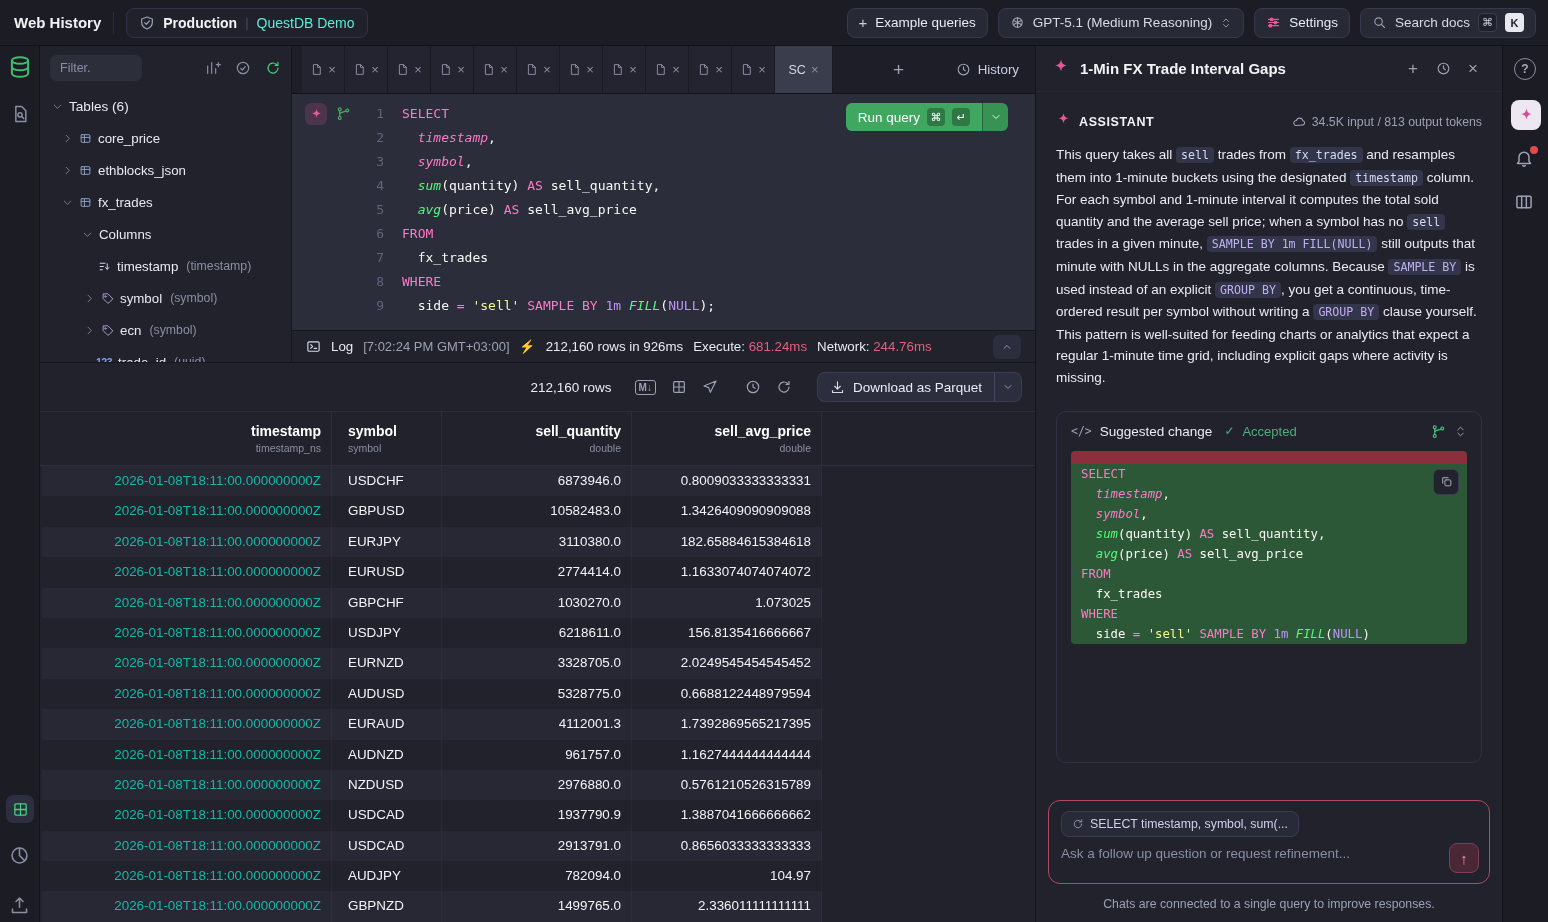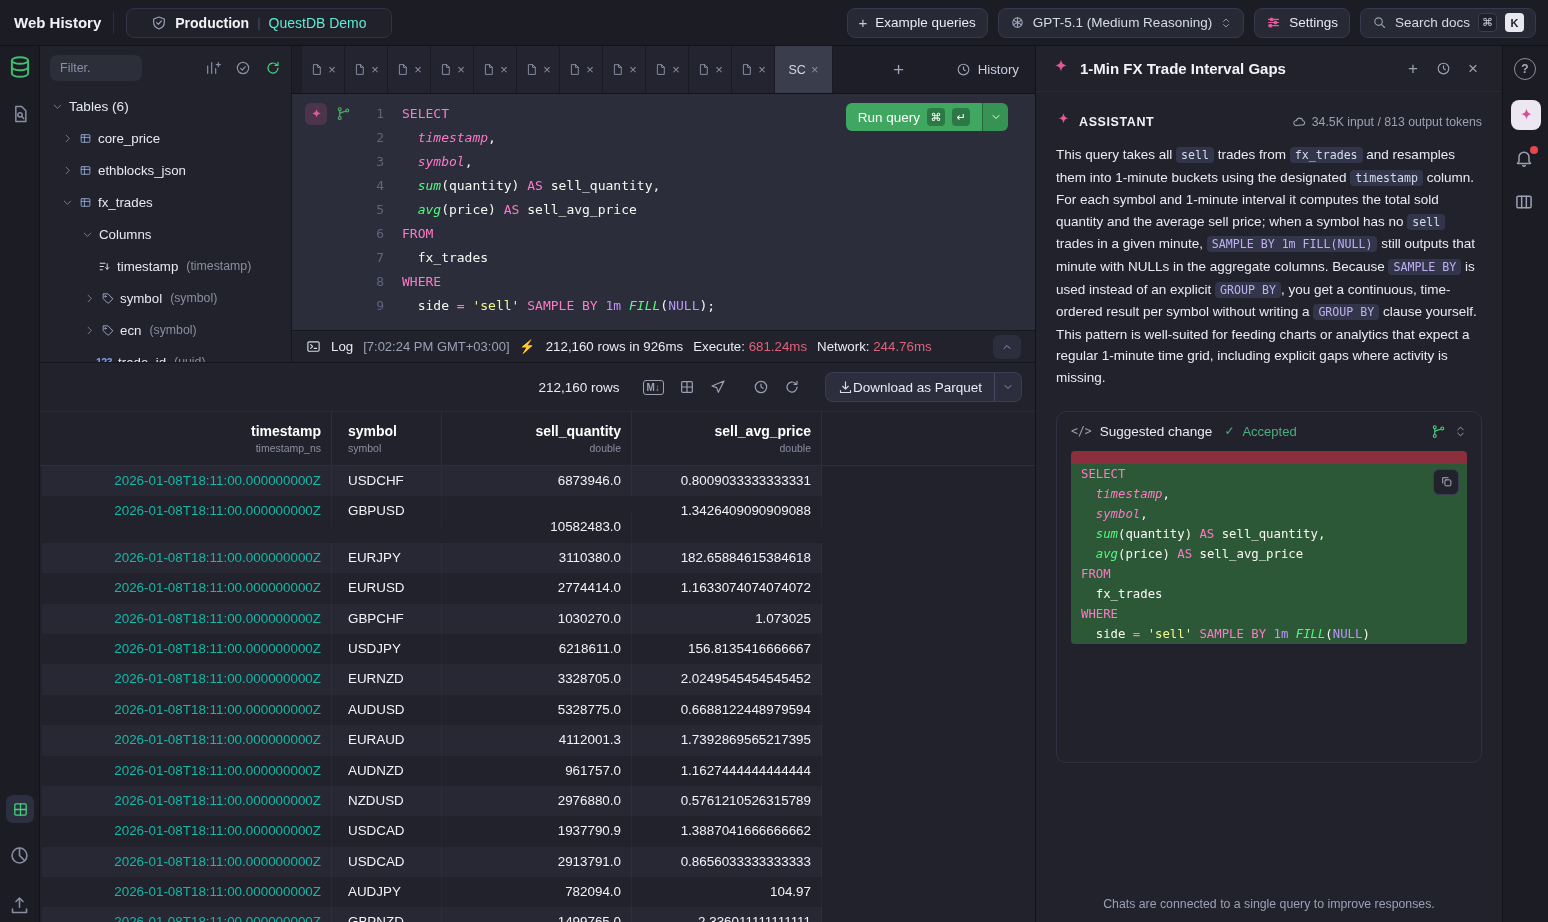--- a/index.html
+++ b/index.html
@@ -8,21 +8,21 @@
 .root{position:relative;width:1548px;height:922px;background:#21222c;overflow:hidden}
 button{font-family:inherit;cursor:pointer}
 .svgi{fill:none;stroke:currentColor;stroke-width:1.8;stroke-linecap:round;stroke-linejoin:round;display:block}
 .fillstar{fill:currentColor;stroke:none}
 .c-mut{color:#9ba0b4}.c-soft{color:#d7dae8}.c-pink{color:#e05a9b}.c-green{color:#45d07e}
 
 
 .topbar{position:absolute;top:0;left:0;width:1548px;height:46px;background:#1b1c24;border-bottom:1px solid #121318;display:flex;align-items:center;z-index:6}
 .tb-title{font-size:15px;font-weight:700;margin-left:14px;white-space:nowrap}
 .tb-sep{width:1px;height:22px;background:#2b2d3a;margin:0 12px}
-.instance-badge{display:flex;align-items:center;gap:8px;height:30px;padding:0 24px;border:1px solid #30334a;background:#20212b;border-radius:8px;white-space:nowrap}
+.instance-badge{display:flex;align-items:center;gap:8px;height:30px;padding:0 12px;border:1px solid #30334a;background:#20212b;border-radius:8px;white-space:nowrap}
 .inst-name{font-size:14px;font-weight:700}
 .inst-div{color:#4a4d63;font-size:13px}
 .inst-desc{font-size:14px;color:#5eead4}
 .tb-right{margin-left:auto;display:flex;align-items:center;gap:10px;margin-right:12px}
 .tb-btn{display:flex;align-items:center;gap:8px;height:30px;padding:0 11px;background:#272935;border:1px solid #363950;border-radius:8px;color:#e8eaf4;font-size:13.5px;white-space:nowrap}
 .plus{font-size:15px;color:#c9cce0;line-height:1}
 .key{width:19px;height:19px;border-radius:4px;display:grid;place-items:center;font-size:11px}
 .key-dark{background:#1f2029;border:1px solid #3a3d52;color:#c9cce0}
 .key-light{background:#e8e9f0;color:#20212b;font-weight:700}
 
@@ -93,21 +93,21 @@
 .collapse-btn{margin-left:auto;width:28px;height:24px;border-radius:6px;background:#2c2e3e;border:none;color:#9ba0b4;display:grid;place-items:center}
 
 
 .results{position:absolute;top:362px;left:40px;width:995px;bottom:0;background:#21222c;border-top:1px solid #15161e}
 .results-toolbar{height:48px;display:flex;align-items:center;justify-content:flex-end;gap:15px;padding:0 13px}
 .res-count{font-size:13.5px;color:#e8eaf4;margin-right:8px}
 .rt-icon{background:none;border:none;color:#9ba0b4;display:flex;align-items:center}
 .md-badge{font-size:10px;font-weight:700;border:1.5px solid #9ba0b4;border-radius:3px;padding:1px 3px;color:#9ba0b4}
 .gap-left{margin-left:12px}
 .dl-group{display:flex;margin-left:10px}
-.dl-btn{height:30px;display:flex;align-items:center;background:#2c2e3e;border:1px solid #3a3d52;border-right:none;border-radius:8px 0 0 8px;color:#e8eaf4;font-size:13.5px;padding:0 12px}
+.dl-btn{height:30px;display:flex;align-items:center;gap:8px;background:#2c2e3e;border:1px solid #3a3d52;border-right:none;border-radius:8px 0 0 8px;color:#e8eaf4;font-size:13.5px;padding:0 12px}
 .dl-dd{width:28px;background:#2c2e3e;border:1px solid #3a3d52;border-left:1px solid #454860;border-radius:0 8px 8px 0;color:#9ba0b4;display:grid;place-items:center}
 .grid-header{height:55px;display:flex;padding-left:2px;border-top:1px solid #2a2c38;border-bottom:1px solid #2c2e3e}
 .gh-cell{display:flex;flex-direction:column;justify-content:center;padding:0 10px;border-right:1px solid rgba(255,255,255,.05)}
 .gh-cell.r{align-items:flex-end}
 .gh-cell.l{align-items:flex-start;padding-left:16px}
 .gh-name{font-size:14px;font-weight:700;color:#fff}
 .gh-type{font-size:10.5px;color:#8a8ea2;margin-top:3px}
 .grid-body{padding-left:2px}
 .grid-row{display:flex;width:780px}
 .grid-row.odd{background:#272834}
@@ -623,21 +623,21 @@
     <div class="grid-body">
         <div class="grid-row odd">
           <div class="cell r ts" style="width: 290px;">2026-01-08T18:11:00.000000000Z</div>
           <div class="cell l" style="width: 110px;">USDCHF</div>
           <div class="cell r" style="width: 190px;">6873946.0</div>
           <div class="cell r" style="width: 190px;">0.8009033333333331</div>
         </div>
         <div class="grid-row even">
           <div class="cell r ts" style="width: 290px;">2026-01-08T18:11:00.000000000Z</div>
           <div class="cell l" style="width: 110px;">GBPUSD</div>
-          <div class="cell r" style="width: 190px; margin-top: 16px;">10582483.0</div>
+          <div class="cell r" style="width: 190px;">10582483.0</div>
           <div class="cell r" style="width: 190px;">1.3426409090909088</div>
         </div>
         <div class="grid-row odd">
           <div class="cell r ts" style="width: 290px;">2026-01-08T18:11:00.000000000Z</div>
           <div class="cell l" style="width: 110px;">EURJPY</div>
           <div class="cell r" style="width: 190px;">3110380.0</div>
           <div class="cell r" style="width: 190px;">182.65884615384618</div>
         </div>
         <div class="grid-row even">
           <div class="cell r ts" style="width: 290px;">2026-01-08T18:11:00.000000000Z</div>
@@ -785,20 +785,33 @@
             <div class="diff-line"><span class="tok-pl">  </span><span class="tok-ty">timestamp</span><span class="tok-pl">,</span></div>
             <div class="diff-line"><span class="tok-pl">  </span><span class="tok-ty">symbol</span><span class="tok-pl">,</span></div>
             <div class="diff-line"><span class="tok-pl">  </span><span class="tok-fn">sum</span><span class="tok-pl">(quantity) </span><span class="tok-kw">AS</span><span class="tok-pl"> sell_quantity,</span></div>
             <div class="diff-line"><span class="tok-pl">  </span><span class="tok-fn">avg</span><span class="tok-pl">(price) </span><span class="tok-kw">AS</span><span class="tok-pl"> sell_avg_price</span></div>
             <div class="diff-line"><span class="tok-kw">FROM</span></div>
             <div class="diff-line"><span class="tok-pl">  fx_trades</span></div>
             <div class="diff-line"><span class="tok-kw">WHERE</span></div>
             <div class="diff-line"><span class="tok-pl">  side </span><span class="tok-kw">=</span><span class="tok-pl"> </span><span class="tok-st">'sell'</span><span class="tok-pl"> </span><span class="tok-kw">SAMPLE BY</span><span class="tok-pl"> </span><span class="tok-nu">1m</span><span class="tok-pl"> </span><span class="tok-fn">FILL</span><span class="tok-pl">(</span><span class="tok-nu">NULL</span><span class="tok-pl">)</span></div>
           </div>
       </div>
+      <div class="followup">
+        <div class="ctx-chip">
+          <span class="c-mut">
+              <svg class="svgi" width="12" height="12" viewBox="0 0 24 24">
+                <path d="M19.5 12a7.5 7.5 0 1 1-2.2-5.3"></path>
+                <path d="M19.5 3.5V8H15"></path>
+              </svg>
+            </span>
+          <span>SELECT timestamp, symbol, sum(...</span>
+        </div>
+        <input class="followup-input" placeholder="Ask a follow up question or request refinement..." style="">
+        <button class="send-btn"><span>↑</span></button>
+      </div>
       <div class="asst-footer">Chats are connected to a single query to improve responses.</div>
     </div>
   </aside>
 
   <nav class="right-rail">
     <span class="rr-help">
         <span>?</span>
       </span>
     <span class="rr-sparkle">
         <svg width="17" height="17" viewBox="0 0 24 24">

